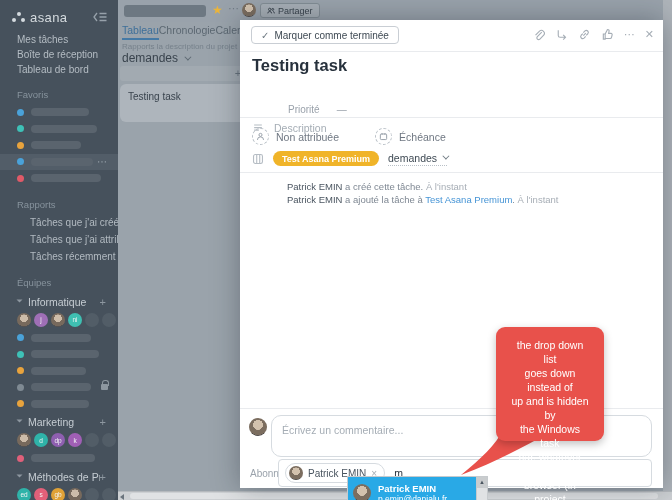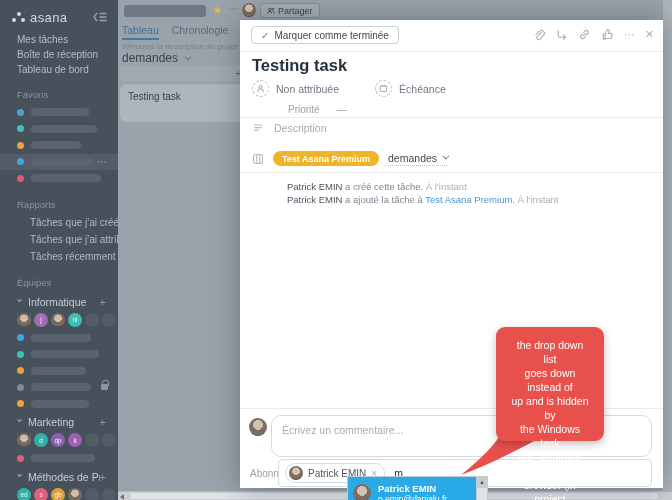--- a/index.html
+++ b/index.html
@@ -10,21 +10,21 @@
   
   .topbar { position:absolute; left:118px; top:0; right:0; height:22px; background:#99a2ab; z-index:1; }
   .blur-title { position:absolute; left:6px; top:5px; width:82px; height:12px; border-radius:3px; background:#6d7882; }
   .star { position:absolute; left:94px; top:3px; font-size:12px; color:#ecb53a; }
   .tb-dots { position:absolute; left:110px; top:2px; font-size:11px; color:#717c85; letter-spacing:1px; }
   .tb-avatar { position:absolute; left:124px; top:3px; width:14px; height:14px; border-radius:50%; }
   .share-btn { position:absolute; left:142px; top:3px; height:15px; padding:0 6px; border:1px solid #828c94; border-radius:3px; background:#a6aeb5; color:#39434c; font-size:9px; display:flex; align-items:center; gap:3px; }
   .share-btn svg { width:8px; height:8px; stroke:#39434c; fill:none; stroke-width:1.2; }
 
   
-  .tabbar { position:absolute; left:122px; top:24px; height:16px; display:flex; gap:13px; z-index:1; }
+  .tabbar { position:absolute; left:122px; top:24px; height:16px; display:flex; z-index:1; }
   .tab { font-size:10.5px; color:#5c6872; padding-bottom:3px; white-space:nowrap; }
   .tab.active { color:#3e6f99; box-shadow:inset 0 -2px 0 #4479a5; }
 
   
   .board { position:absolute; left:118px; top:40px; right:0; bottom:9px; background:#9aa3ab; z-index:1; }
   .desc-link { position:absolute; left:4px; top:2px; font-size:8px; color:#76818b; }
   .col-head { position:absolute; left:4px; top:11px; font-size:12px; color:#39434d; display:flex; align-items:center; gap:6px; }
   .chev { width:5px; height:5px; border-right:1.4px solid #5c6872; border-bottom:1.4px solid #5c6872; transform:rotate(45deg) translateY(-2px); display:inline-block; }
   .add-card { position:absolute; left:2px; top:26px; width:236px; height:15px; background:#a2aab1; border-radius:3px; color:#67727c; font-size:11px; text-align:center; line-height:14px; }
   .board-card { position:absolute; left:2px; top:44px; width:236px; height:38px; background:#aeb5bc; border-radius:6px; font-size:10px; color:#39434d; padding:7px 8px; }
@@ -65,21 +65,21 @@
   
   .panel { position:absolute; left:240px; top:20px; width:423px; height:468px; background:#ffffff; z-index:5; box-shadow:0 0 26px rgba(20,30,40,.35); }
   .complete-btn { position:absolute; left:11px; top:6px; height:18px; padding:0 9px; border:1px solid #c9ced4; border-radius:4px; background:#fff; display:flex; align-items:center; gap:5px; font-size:10px; color:#3f4a54; }
   .check { color:#6f7a83; font-size:10px; }
   .hdr-icons { position:absolute; right:9px; top:8px; display:flex; align-items:center; gap:10px; color:#a6aeb6; }
   .hdr-icons svg { width:13px; height:13px; stroke:#a6aeb6; fill:none; stroke-width:1.2; }
   .hdr-txt { font-size:11px; line-height:11px; color:#a6aeb6; }
   .pdiv { position:absolute; left:0; right:0; height:1px; background:#e9ebee; }
   .task-title { position:absolute; left:12px; top:36px; font-size:16.5px; font-weight:700; color:#27313c; }
   .meta-row { position:absolute; left:12px; top:60px; display:flex; gap:36px; }
-  .meta-item { display:flex; align-items:center; gap:7px; font-size:10.5px; color:#6f7782; }
+  .meta-item { display:flex; align-items:center; gap:7px; font-size:10.5px; color:#6f7782;margin-top:48px; }
   .dashed-circ { width:17px; height:17px; border:1px dashed #b9c0c7; border-radius:50%; display:flex; align-items:center; justify-content:center; }
   .dashed-circ svg { width:9px; height:9px; stroke:#9aa2ab; fill:none; stroke-width:1.1; }
   .prio-row { position:absolute; left:48px; top:84px; display:flex; gap:17px; font-size:10px; color:#9aa2ab; }
   .desc-row { position:absolute; left:12px; top:102px; display:flex; align-items:center; gap:10px; font-size:10.5px; color:#a5adb5; }
   .desc-row svg { width:12px; height:12px; stroke:#b6bdc4; fill:none; stroke-width:1.3; }
   .proj-line { position:absolute; left:12px; top:131px; display:flex; align-items:center; gap:9px; }
   .proj-line svg { width:12px; height:12px; stroke:#b6bdc4; fill:none; stroke-width:1.3; }
   .pill { height:15px; border-radius:8px; padding:0 9px; color:#fff; font-size:9px; font-weight:700; display:flex; align-items:center; }
   .sect-link { font-size:10.5px; color:#3f4a54; border-bottom:1px dotted #b9c0c7; padding-bottom:1px; display:flex; align-items:center; gap:5px; }
   .sect-link .chev { border-color:#6f7a83; }
@@ -132,21 +132,21 @@
     </div>
   </div>
 
   <div class="tabbar">
       <span class="tab active">Tableau</span>
       <span class="tab">Chronologie</span>
       <span class="tab">Calendrier</span>
     </div>
 
   <div class="board">
-    <div class="desc-link">Windows la description du projet</div>
+    <div class="desc-link">Rapports la description du projet</div>
     <div class="col-head">
       <span>demandes</span>
       <span class="chev"></span>
     </div>
     <div class="add-card">+</div>
     <div class="board-card">Testing task</div>
   </div>
   <div class="right-strip"></div>
 
   <div class="hscroll">

